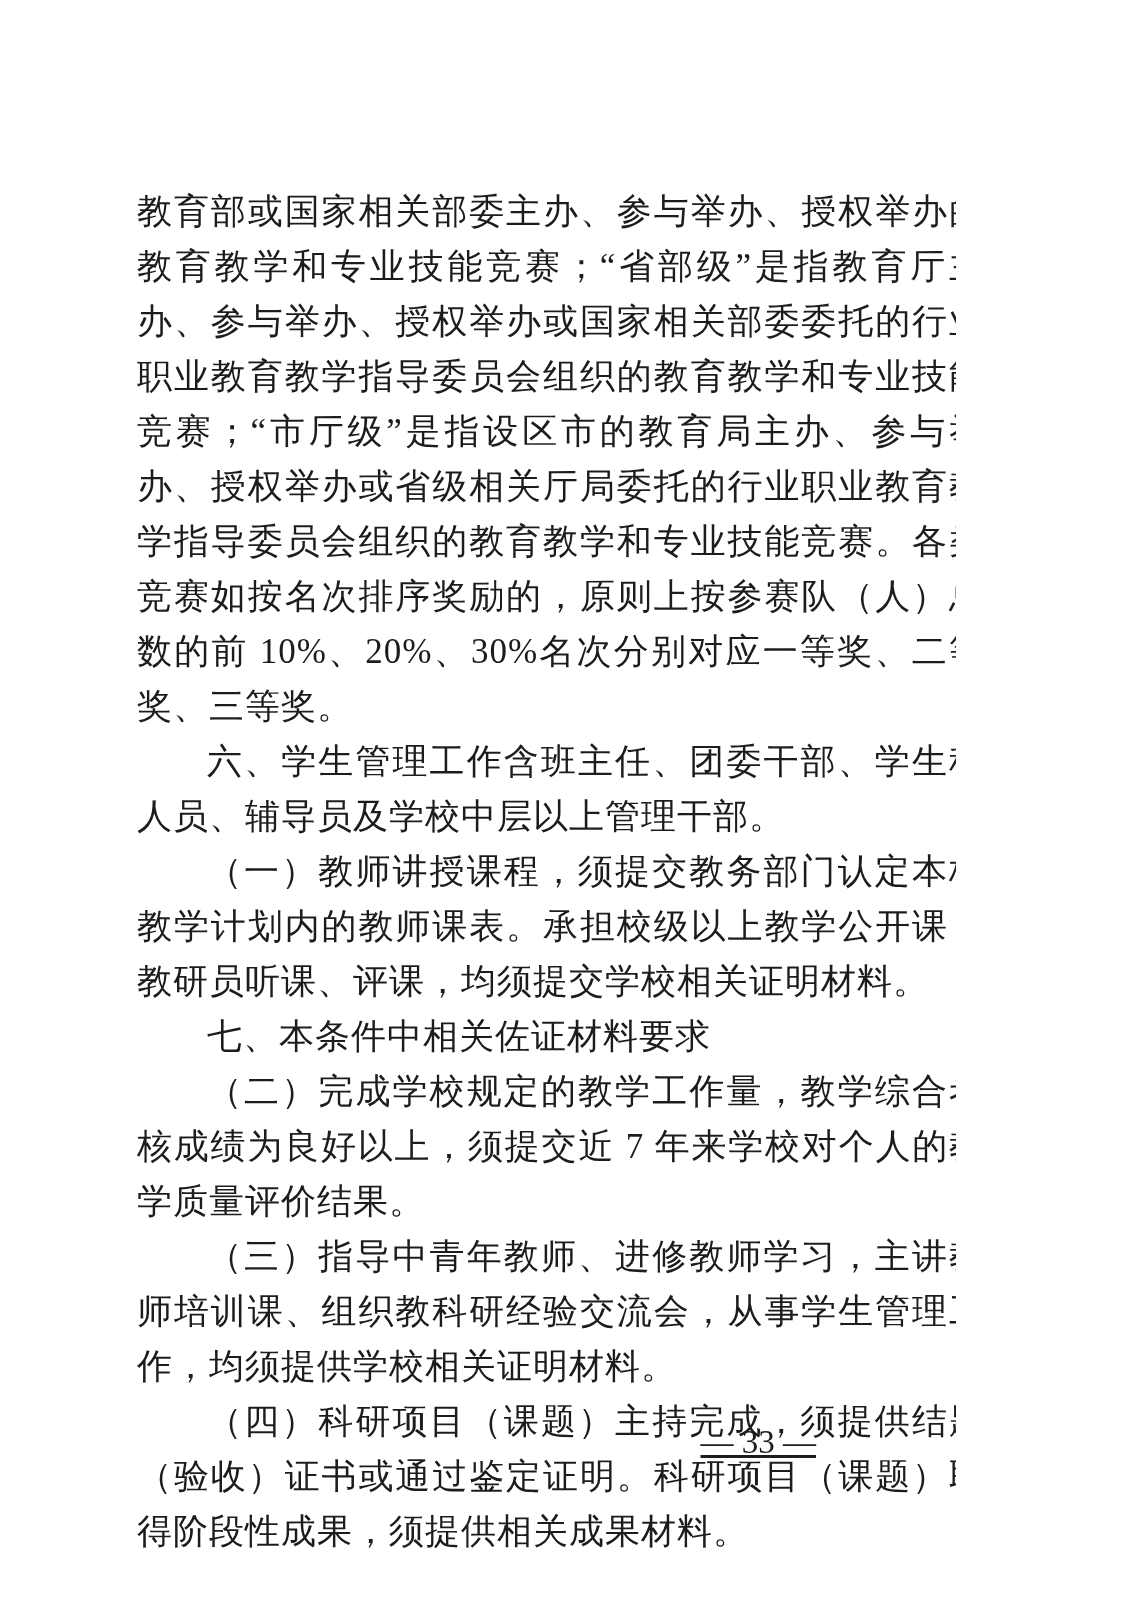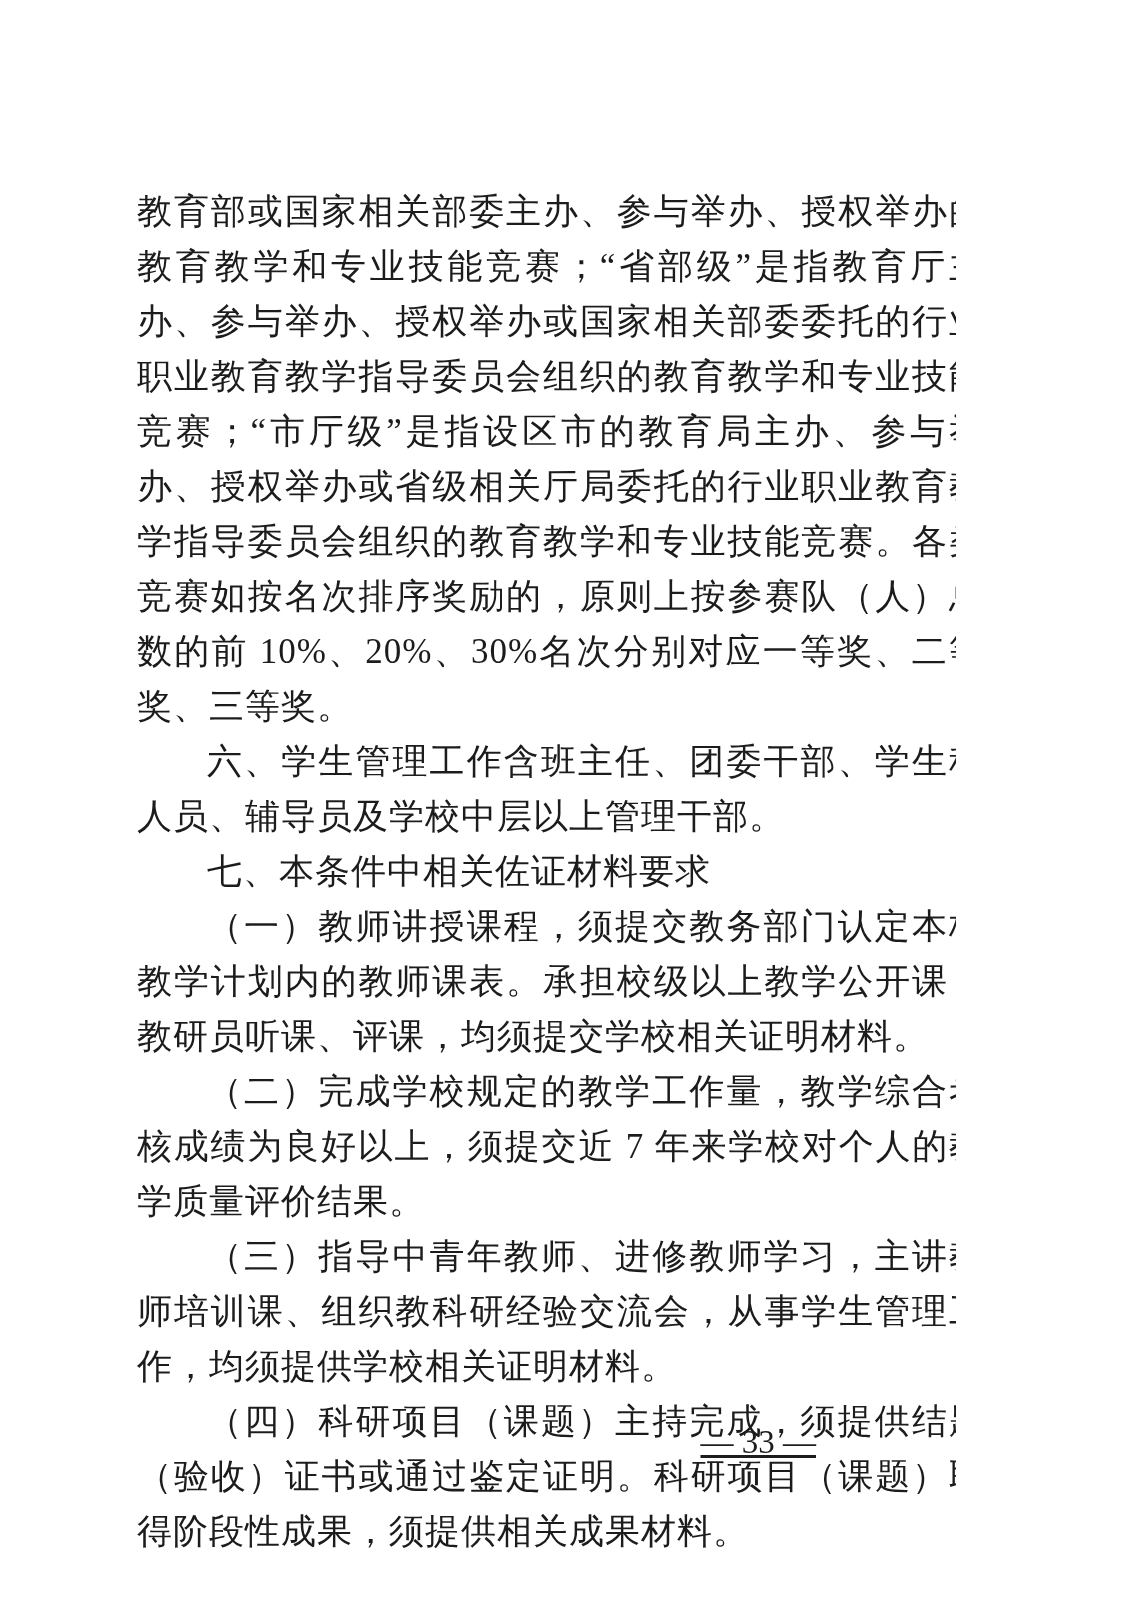--- a/index.html
+++ b/index.html
@@ -46,21 +46,21 @@
     text-decoration: underline;
   }
 </style>
 </head>
 <body>
 
 <div class="page">
   <div class="text-block">
     <p class="para">教育部或国家相关部委主办、参与举办、授权举办的教育教学和专业技能竞赛；“省部级”是指教育厅主办、参与举办、授权举办或国家相关部委委托的行业职业教育教学指导委员会组织的教育教学和专业技能竞赛；“市厅级”是指设区市的教育局主办、参与举办、授权举办或省级相关厅局委托的行业职业教育教学指导委员会组织的教育教学和专业技能竞赛。各类竞赛如按名次排序奖励的，原则上按参赛队（人）总数的前 10%、20%、30%名次分别对应一等奖、二等奖、三等奖。</p>
     <p class="para indent">六、学生管理工作含班主任、团委干部、学生科人员、辅导员及学校中层以上管理干部。</p>
+    <p class="para indent">（一）教师讲授课程，须提交教务部门认定本校教学计划内的教师课表。承担校级以上教学公开课；教研员听课、评课，均须提交学校相关证明材料。</p>
     <p class="para indent">七、本条件中相关佐证材料要求</p>
-    <p class="para indent">（一）教师讲授课程，须提交教务部门认定本校教学计划内的教师课表。承担校级以上教学公开课；教研员听课、评课，均须提交学校相关证明材料。</p>
     <p class="para indent">（二）完成学校规定的教学工作量，教学综合考核成绩为良好以上，须提交近 7 年来学校对个人的教学质量评价结果。</p>
     <p class="para indent">（三）指导中青年教师、进修教师学习，主讲教师培训课、组织教科研经验交流会，从事学生管理工作，均须提供学校相关证明材料。</p>
     <p class="para indent">（四）科研项目（课题）主持完成，须提供结题（验收）证书或通过鉴定证明。科研项目（课题）取得阶段性成果，须提供相关成果材料。</p>
   </div>
 
   <div class="page-footer">— 33 —</div>
 </div>
 
 </body></html>

